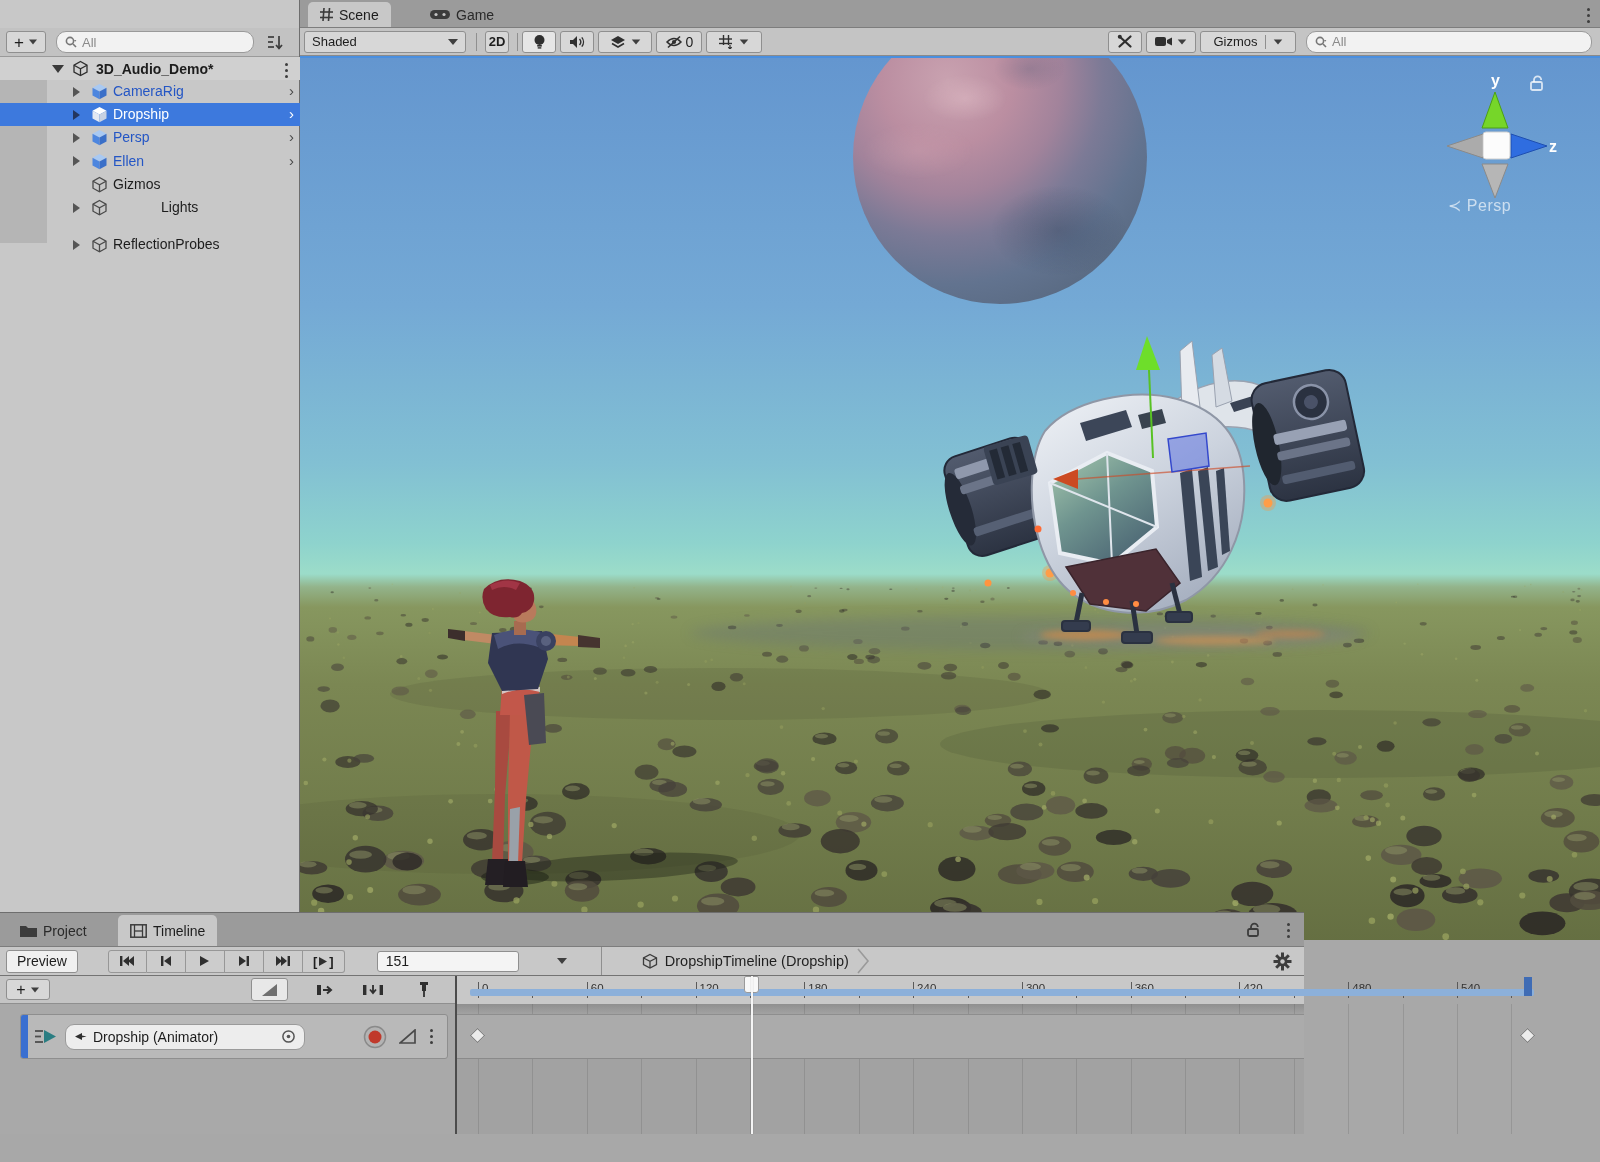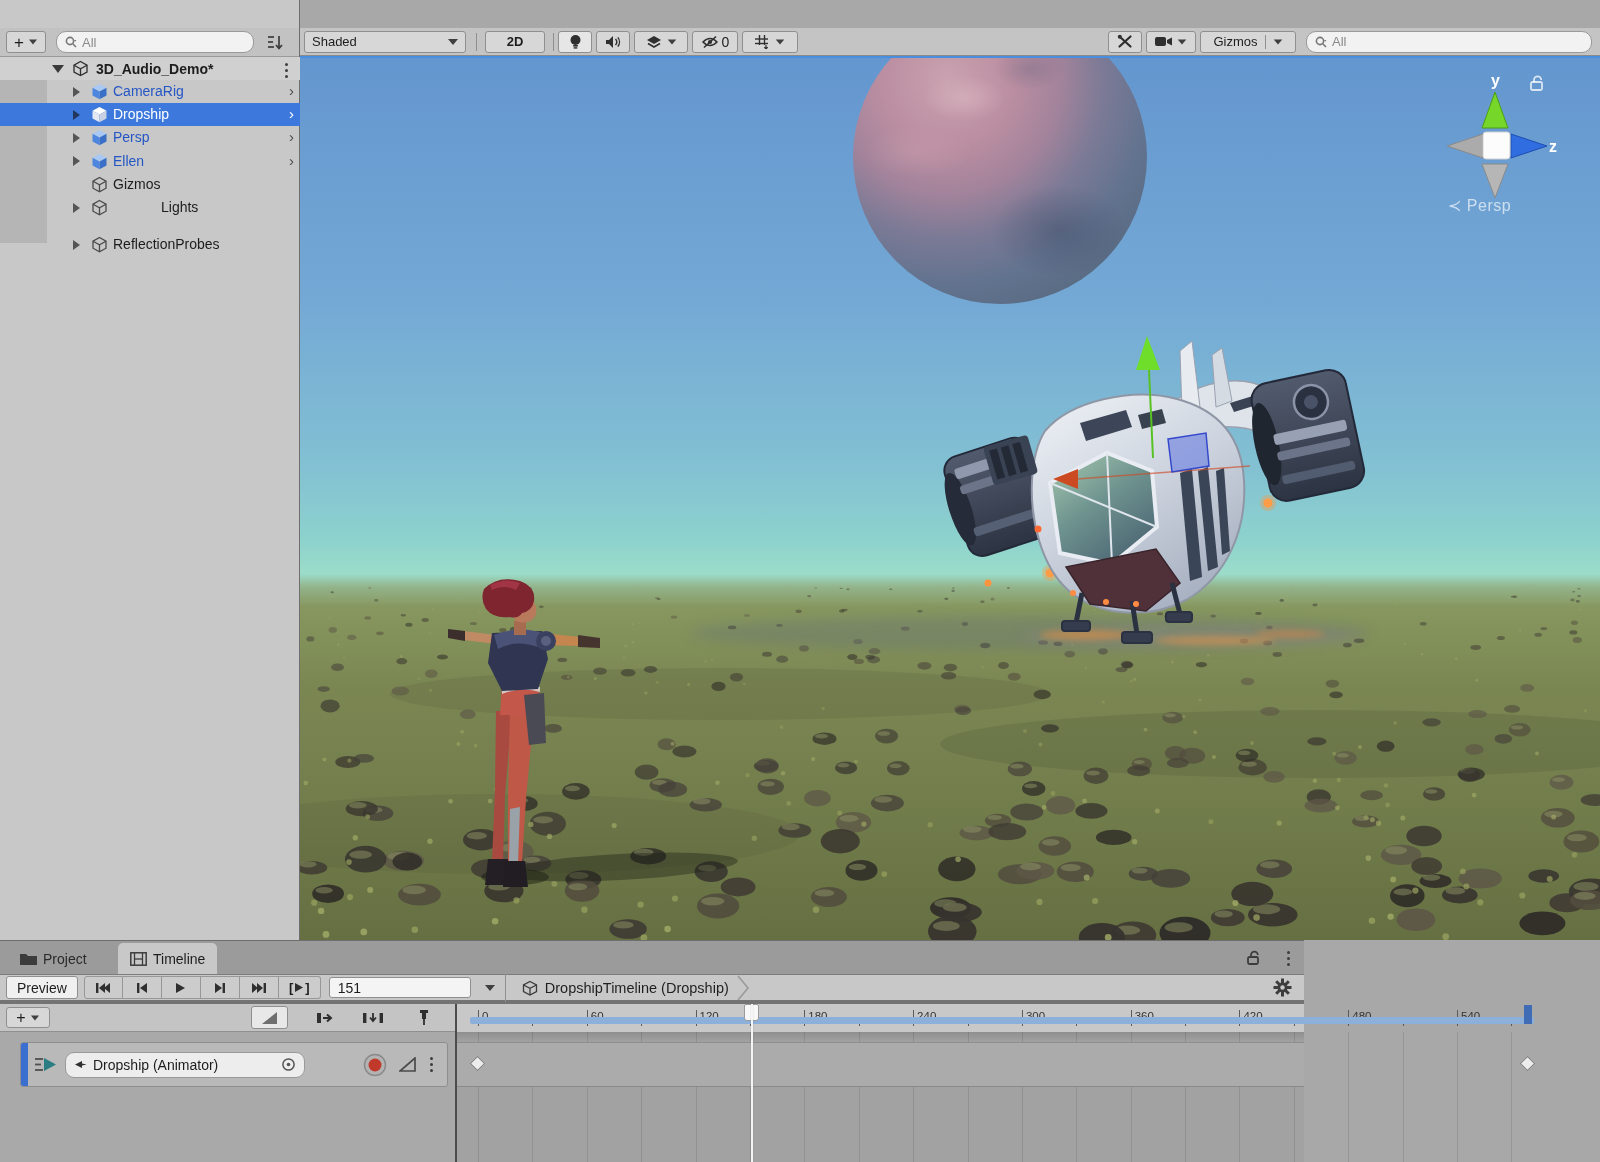--- a/index.html
+++ b/index.html
@@ -57,24 +57,24 @@
     background:
       radial-gradient(ellipse 60px 34px at 38% 30%, rgba(222,186,196,.55), transparent 70%),
       radial-gradient(ellipse 80px 40px at 22% 48%, rgba(205,160,175,.4), transparent 70%),
       radial-gradient(ellipse 90px 60px at 70% 75%, rgba(40,55,80,.30), transparent 75%),
       radial-gradient(ellipse 50px 30px at 60% 20%, rgba(120,110,135,.45), transparent 70%); }
   .haze { position:absolute; filter:blur(6px); border-radius:50%; }
   .glow { position:absolute; filter:blur(3px); border-radius:50%; }
   #persp-label { position:absolute; left:1148px; top:138px; color:rgba(255,255,255,.65); font-size:16px; letter-spacing:.5px; }
 
   
-  #bottom { left:0; top:940px; width:1304px; height:222px; background:#000000; border-top:1px solid #6e6e6e; }
+  #bottom { left:0; top:912px; width:1304px; height:222px; background:#000000; border-top:1px solid #6e6e6e; }
   #b-tabstrip { left:0; top:0; width:100%; height:34px; }
-  #b-row1 { left:0; top:34px; width:100%; height:29px; background:#c8c8c8; border-bottom:4px solid #737373;
-            display:flex; align-items:center; }
+  #b-row1 { left:0; top:34px; width:100%; height:29px; background:#c8c8c8; border-bottom:1px solid #737373;
+            display:flex; align-items:center;gap:24px; }
   #b-row2 { left:0; top:63px; width:100%; height:28px; background:#c4c4c4; border-bottom:1px solid #8f8f8f; }
   .t-btn { height:23px; display:flex; align-items:center; justify-content:center;
            background:#cccccc; border:1px solid #979797; border-left:none; }
   #transport { display:flex; margin-left:6px; }
   #transport .t-btn:first-child { border-left:1px solid #979797; border-radius:3px 0 0 3px; }
   #transport .t-btn:last-child { border-radius:0 3px 3px 0; }
   #frame-field { width:142px; height:21px; background:#f4f4f4; border:1px solid #8f8f8f; border-radius:3px;
                  font-size:14px; padding:0 8px; display:flex; align-items:center; margin-left:8px; }
   #breadcrumb { display:flex; align-items:center; gap:7px; font-size:14.5px; color:#1f1f1f; margin-left:16px; height:100%; }
   #ruler { position:absolute; left:456px; top:63px; right:0; height:28px; background:#c8c8c8; }
@@ -215,28 +215,54 @@
               <path d="M2 5.2 L8.5 8.8 L15 5.2 M8.5 8.8 L8.5 15.8"></path>
             </g>
           </svg>
           <span class="lbl" style="position: absolute; left: 113px; top: 3px;">ReflectionProbes</span>
         </div>
       </div>
   </div>
 </div>
 
 <div id="scene-panel" class="abs">
+  <div id="s-tabstrip" class="abs tabstrip">
+    <div class="tab active" style="left:8px;">
+      <svg width="13" height="13">
+        <g stroke="#3c3c3c" stroke-width="1.6">
+            <line x1="4" y1="0" x2="3" y2="13"></line>
+            <line x1="9.5" y1="0" x2="8.5" y2="13"></line>
+            <line x1="0" y1="4" x2="13" y2="4"></line>
+            <line x1="0" y1="9.5" x2="13" y2="9.5"></line>
+          </g>
+      </svg>
+      <span>Scene</span>
+    </div>
+    <div class="tab inactive" style="left:118px;">
+      <svg width="20" height="13">
+        <rect x="0" y="2" width="20" height="9" rx="4.5" fill="#3c3c3c"></rect>
+        <circle cx="6" cy="6.5" r="1.6" fill="#c4c4c4"></circle>
+          <circle cx="14" cy="6.5" r="1.6" fill="#c4c4c4"></circle>
+      </svg>
+      <span>Game</span>
+    </div>
+    <div class="abs kebab" style="right:10px; top:8px;">
+        <i></i>
+        <i></i>
+        <i></i>
+      </div>
+  </div>
 
   <div id="s-toolbar" class="abs">
     <div class="btn tb-btn" style="width:162px; justify-content:space-between;">
       <span>Shaded</span>
         <span class="caret"></span>
     </div>
     <div class="vline" style="height:18px; margin-left:10px;"></div>
-    <div class="btn tb-btn" style="width:60px; margin-left:8px; font-weight:bold;">
+    <div class="btn tb-btn" style="width:24px; margin-left:8px; font-weight:bold;">
       <span>2D</span>
     </div>
     <div class="vline" style="height:18px; margin-left:8px;"></div>
     <div class="btn tb-btn" style="width:34px; background:#e6e6e6;">
       <svg width="13" height="16">
         <circle cx="6.5" cy="6" r="5" fill="#2f2f2f"></circle>
           <rect x="4.2" y="11" width="4.6" height="1.6" fill="#2f2f2f"></rect>
           <rect x="4.7" y="13.2" width="3.6" height="1.4" fill="#2f2f2f"></rect>
       </svg>
     </div>

